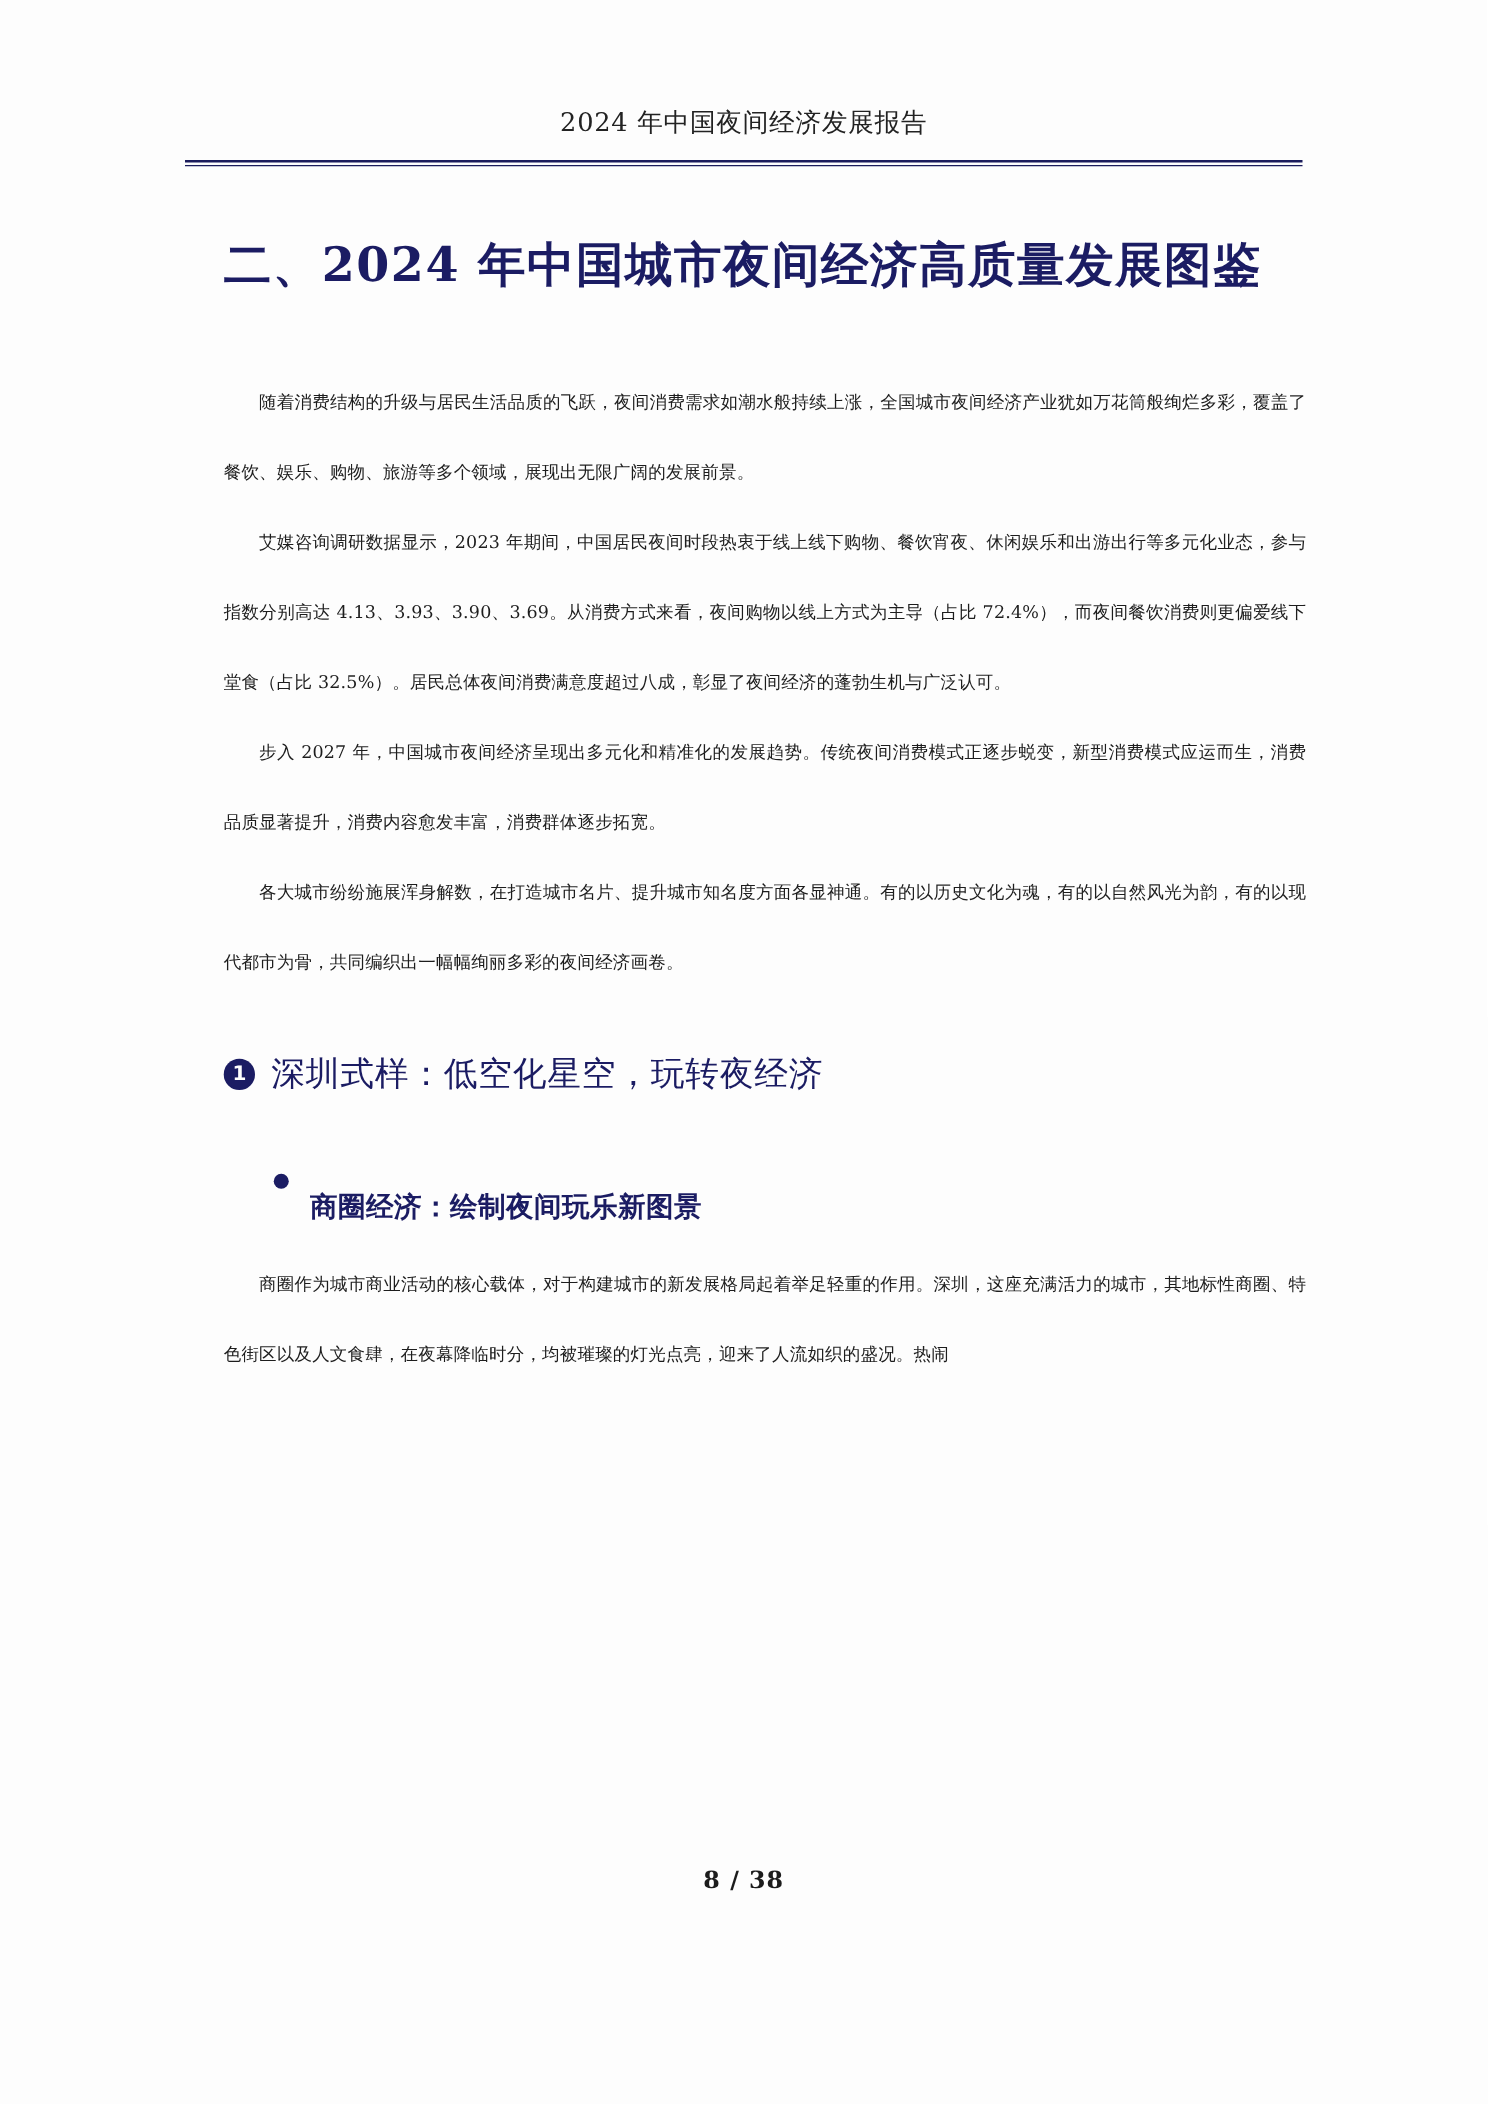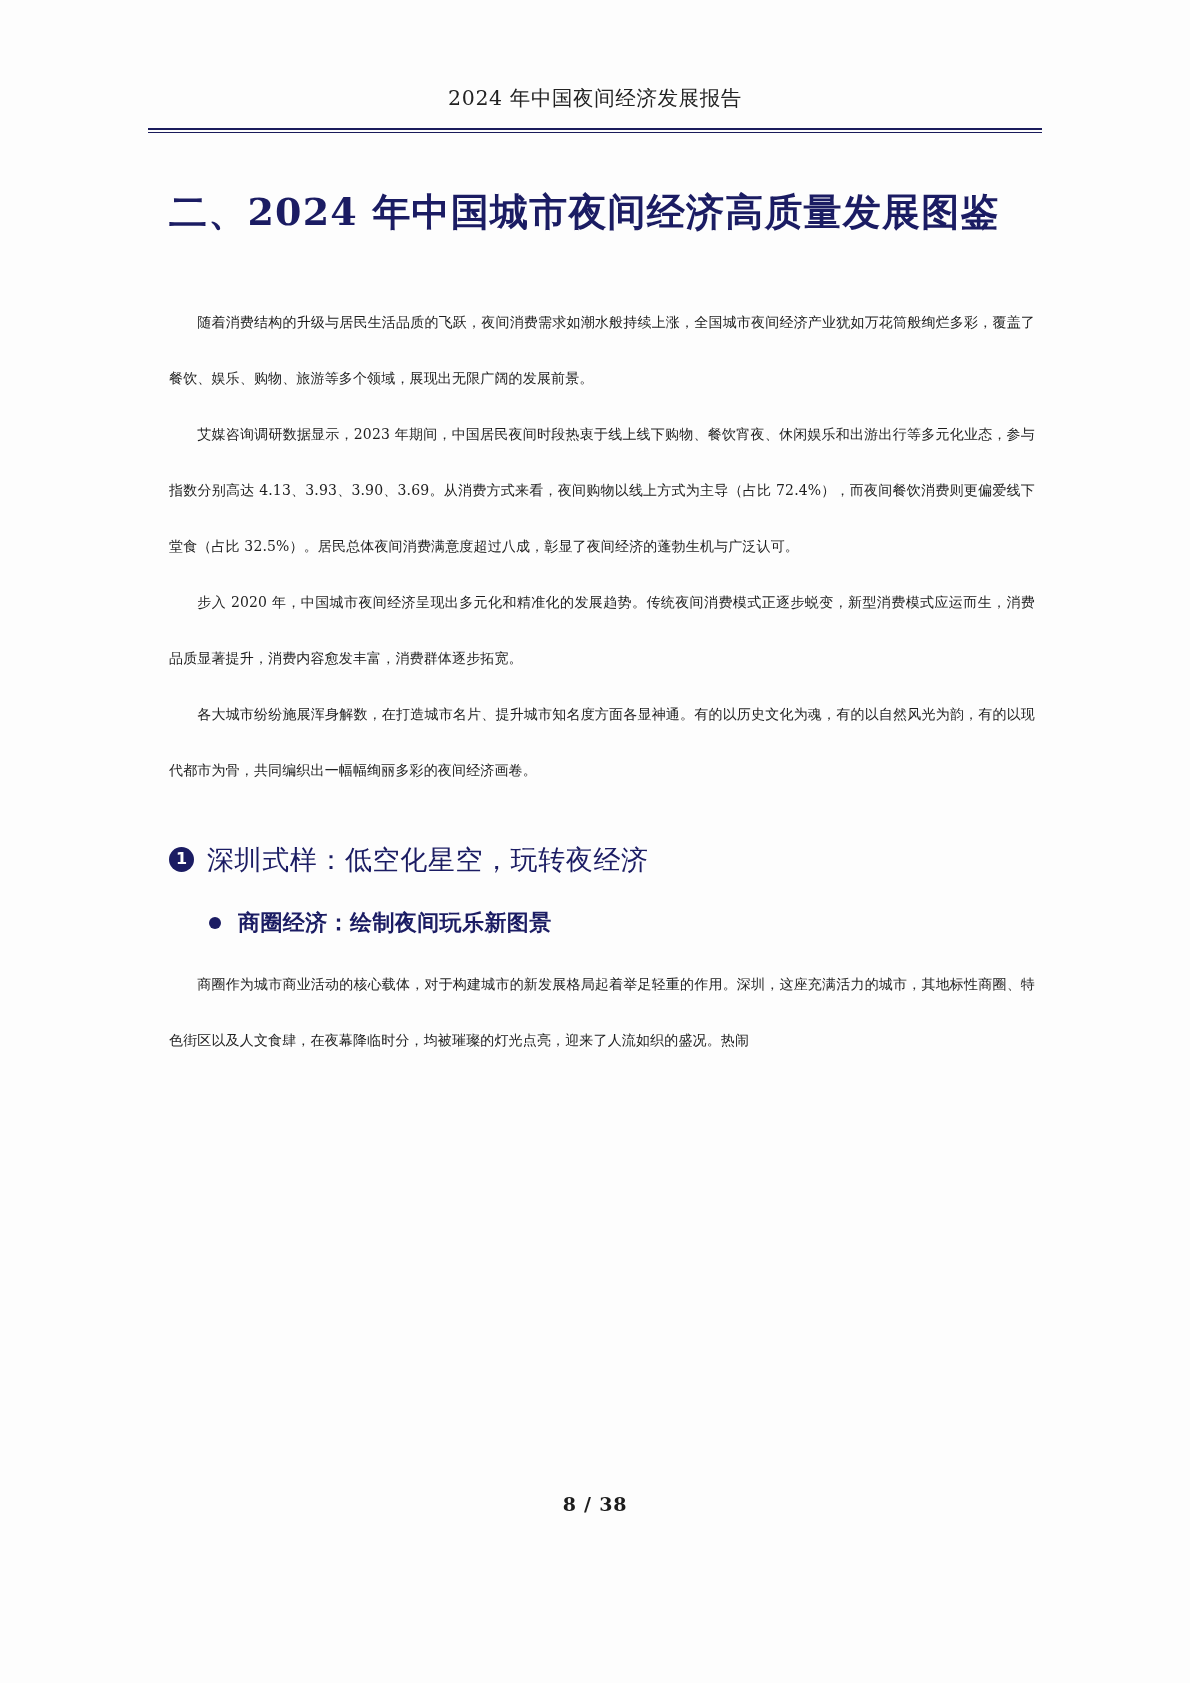--- a/index.html
+++ b/index.html
@@ -59,21 +59,21 @@
     left: 0;
     right: 0;
     height: 1px;
     background: #1b1c5c;
   }
 
   
   .content {
     position: absolute;
     top: 188px;
-    left: 169px;
+    left: 179px;
     width: 866px;
   }
 
   
   .doc-heading {
     font-family: "DejaVu Serif", "Liberation Serif", serif;
     font-weight: bold;
     font-size: 38px;
     line-height: 1.25;
     color: #1b1c63;
@@ -130,20 +130,21 @@
     flex: 0 0 auto;
   }
   .sub-heading-text {
     font-family: "DejaVu Sans", "Liberation Sans", sans-serif;
     font-weight: bold;
     font-size: 22px;
     line-height: 1.2;
     color: #1b1c63;
     letter-spacing: 0.4px;
     white-space: nowrap;
+    margin-top: 44px;
   }
 
   
   .para {
     font-family: "DejaVu Serif", "Liberation Serif", serif;
     font-size: 14px;
     line-height: 56px;
     color: #1d1d1d;
     text-align: justify;
     text-justify: inter-ideograph;
@@ -185,21 +186,21 @@
     <div class="r1"></div>
     <div class="r2"></div>
   </div>
 
   <div class="content">
 
     <h1 class="doc-heading">二、2024 年中国城市夜间经济高质量发展图鉴</h1>
 
     <p class="para">随着消费结构的升级与居民生活品质的飞跃，夜间消费需求如潮水般持续上涨，全国城市夜间经济产业犹如万花筒般绚烂多彩，覆盖了餐饮、娱乐、购物、旅游等多个领域，展现出无限广阔的发展前景。</p>
     <p class="para">艾媒咨询调研数据显示，2023 年期间，中国居民夜间时段热衷于线上线下购物、餐饮宵夜、休闲娱乐和出游出行等多元化业态，参与指数分别高达 4.13、3.93、3.90、3.69。从消费方式来看，夜间购物以线上方式为主导（占比 72.4%），而夜间餐饮消费则更偏爱线下堂食（占比 32.5%）。居民总体夜间消费满意度超过八成，彰显了夜间经济的蓬勃生机与广泛认可。</p>
-    <p class="para">步入 2020 年，中国城市夜间经济呈现出多元化和精准化的发展趋势。传统夜间消费模式正逐步蜕变，新型消费模式应运而生，消费品质显著提升，消费内容愈发丰富，消费群体逐步拓宽。</p>
+    <p class="para">步入 2027 年，中国城市夜间经济呈现出多元化和精准化的发展趋势。传统夜间消费模式正逐步蜕变，新型消费模式应运而生，消费品质显著提升，消费内容愈发丰富，消费群体逐步拓宽。</p>
     <p class="para">各大城市纷纷施展浑身解数，在打造城市名片、提升城市知名度方面各显神通。有的以历史文化为魂，有的以自然风光为韵，有的以现代都市为骨，共同编织出一幅幅绚丽多彩的夜间经济画卷。</p>
 
     <div class="section-heading">
       <span class="circled-number">1</span>
       <span class="section-heading-text">深圳式样：低空化星空，玩转夜经济</span>
     </div>
 
     <div class="sub-heading">
       <span class="bullet-dot"></span>
       <span class="sub-heading-text">商圈经济：绘制夜间玩乐新图景</span>

